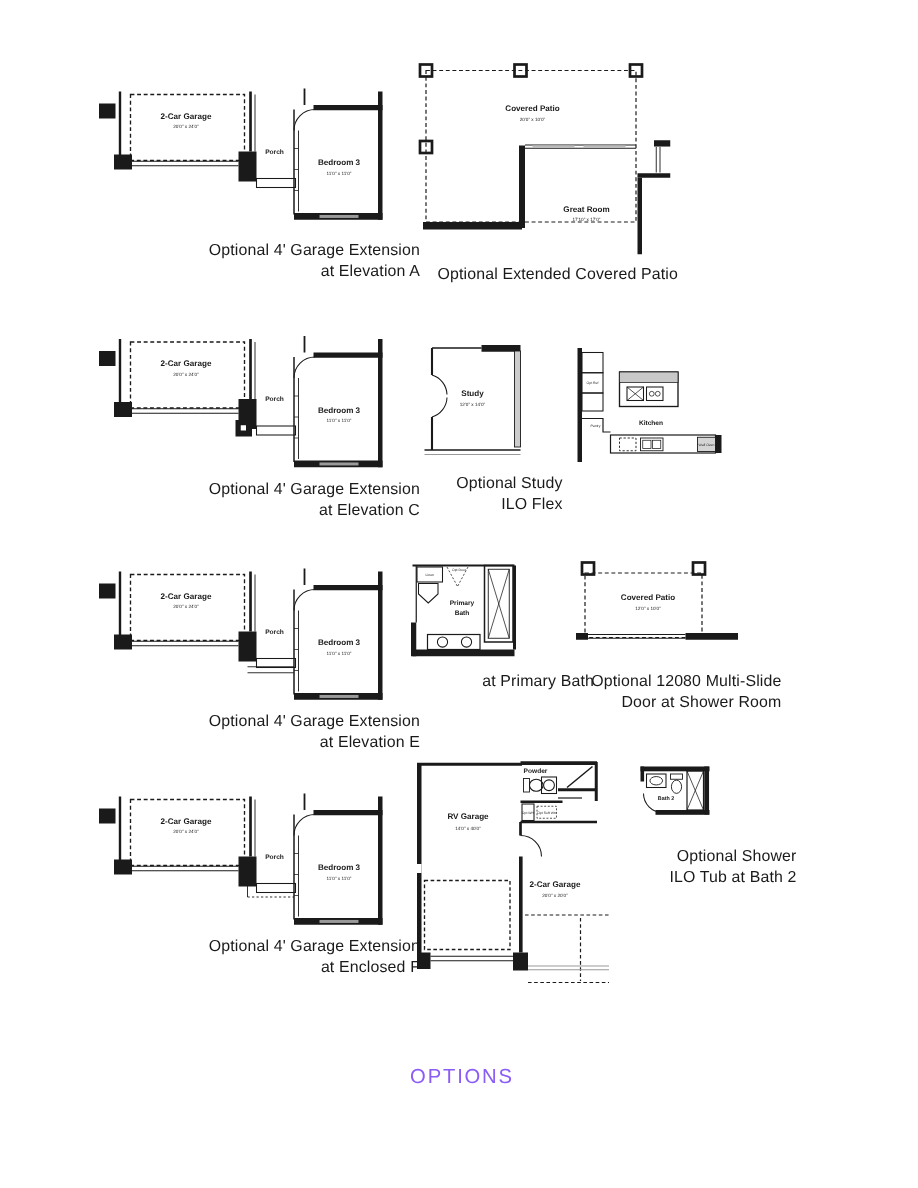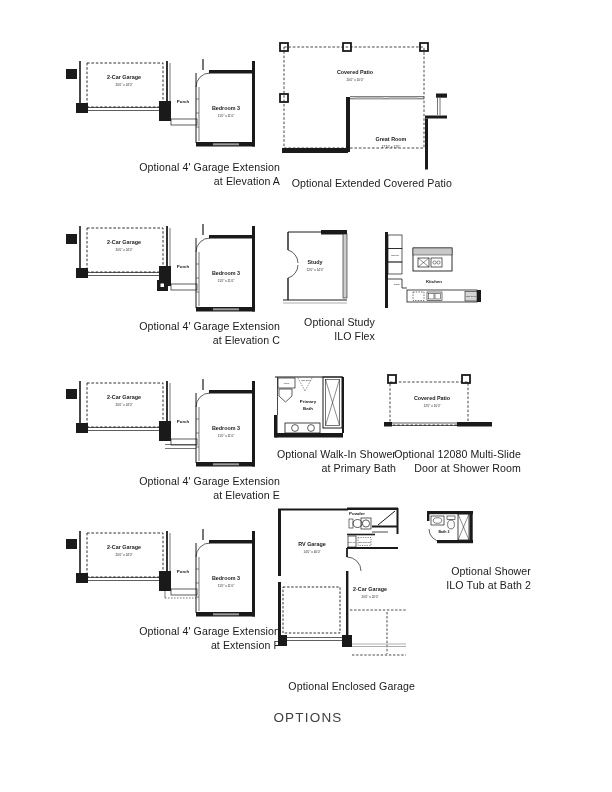--- a/index.html
+++ b/index.html
@@ -1,20 +1,20 @@
 <!DOCTYPE html>
 <html><head>
 <meta charset="utf-8">
 <style>
   html,body{margin:0;padding:0}
   body{width:612px;height:792px;background:#ffffff;font-family:"Liberation Sans",sans-serif;color:#1a1a1a;position:relative;overflow:hidden}
   .sheet{position:absolute;inset:0;background:#fff}
   .plan{position:absolute}
   .caption{position:absolute;text-align:right;font-size:10.6px;line-height:13.5px;letter-spacing:.1px;color:#1a1a1a}
-  .title{position:absolute;font-size:13.5px;letter-spacing:1.2px;text-align:center;color:#404040}
+  .title{position:absolute;font-size:13.5px;letter-spacing:1.2px;text-align:center;color:#8b5cf6}
   svg{display:block}
   text{fill:#1a1a1a;font-family:"Liberation Sans",sans-serif}
   .room{font-size:5.4px;font-weight:bold;text-anchor:middle}
   .room-sm{font-size:4.4px;font-weight:bold;text-anchor:middle}
   .xs-room{font-size:3.6px;font-weight:bold;text-anchor:middle}
   .dims{font-size:3.1px;text-anchor:middle}
   .tiny{font-size:2.3px;text-anchor:middle}
 </style>
 </head>
 <body>
@@ -193,21 +193,20 @@
       <rect x="5" y="67" width="68" height="4.5" fill="#1a1a1a" stroke="none"></rect>
       <rect x="4" y="49" width="3.5" height="22.5" fill="#1a1a1a" stroke="none"></rect>
       <rect x="72" y="11" width="2" height="56" fill="#1a1a1a" stroke="none"></rect>
     </g>
     <text class="tiny" x="16.5" y="18">Linen</text>
     <text class="tiny" x="36" y="14.5">Opt Door</text>
     <text class="room-sm" x="38" y="37">Primary</text>
     <text class="room-sm" x="38" y="44">Bath</text>
   </svg>
   <div class="caption" style="left:236px;top:448px;width:160px">
-    <div>Optional Walk-In Shower</div>
     <div>at Primary Bath</div>
   </div>
 
   <svg class="plan" style="left:384px;top:368px" width="112" height="62" viewBox="0 0 112 62">
     <g stroke="#1a1a1a" fill="none">
       <rect x="4" y="7" width="8" height="8" stroke-width="1.8"></rect>
       <rect x="78" y="7" width="8" height="8" stroke-width="1.8"></rect>
       <rect x="6" y="14" width="78" height="43" stroke-width="0.8" stroke-dasharray="2.6 1.8"></rect>
       <rect x="0" y="54" width="8" height="4.5" fill="#1a1a1a" stroke="none"></rect>
       <rect x="73" y="54" width="35" height="4.5" fill="#1a1a1a" stroke="none"></rect>
@@ -229,21 +228,21 @@
       <line x1="102" y1="71" x2="133" y2="71" stroke-width="0.6" stroke-dasharray="1.5 1.5"></line>
     </g>
     <text class="room" x="61" y="22">2-Car Garage</text>
     <text class="dims" x="61" y="28.5">20'0" x 24'0"</text>
     <text class="room-sm" x="120" y="45.5">Porch</text>
     <text class="room" x="163" y="53">Bedroom 3</text>
     <text class="dims" x="163" y="59.5">11'0" x 11'0"</text>
   </svg>
   <div class="caption" style="left:40px;top:625px;width:240px">
     <div>Optional 4' Garage Extension</div>
-    <div>at Extension F</div>
+    <div>at Enclosed F</div>
   </div>
 
   <svg class="plan" style="left:268px;top:498px" width="140" height="172" viewBox="0 0 140 172">
     <g stroke="#1a1a1a" fill="none">
       <rect x="10" y="11" width="3" height="132" fill="#1a1a1a" stroke="none"></rect>
       <rect x="10" y="78" width="3" height="6" fill="#ffffff" stroke="none"></rect>
       <rect x="10" y="10.5" width="70" height="2" fill="#1a1a1a" stroke="none"></rect>
       <rect x="79" y="9.5" width="51" height="2.5" fill="#1a1a1a" stroke="none"></rect>
       <rect x="128.5" y="10" width="2" height="26" fill="#1a1a1a" stroke="none"></rect>
       <rect x="81" y="21" width="4" height="9" stroke-width="0.6"></rect>
@@ -272,23 +271,20 @@
       <line x1="84" y1="148.5" x2="138" y2="148.5" stroke="#999999" stroke-width="0.8"></line>
     </g>
     <text class="room-sm" x="89" y="17">Powder</text>
     <text class="tiny" x="84" y="44.5">Opt WH</text>
     <text class="tiny" x="96.5" y="44.5">Opt Soft Wtr</text>
     <text class="room" x="44" y="48">RV Garage</text>
     <text class="dims" x="44" y="55">14'0" x 40'0"</text>
     <text class="room" x="102" y="93">2-Car Garage</text>
     <text class="dims" x="102" y="100">20'0" x 20'0"</text>
   </svg>
-  <div class="caption" style="left:255px;top:680px;width:160px">
-    <div>Optional Enclosed Garage</div>
-  </div>
 
   <svg class="plan" style="left:425px;top:503px" width="52" height="46" viewBox="0 0 52 46">
     <g stroke="#1a1a1a" fill="none">
       <rect x="2" y="8" width="46" height="3.2" fill="#1a1a1a" stroke="none"></rect>
       <rect x="44.5" y="8" width="3.2" height="32" fill="#1a1a1a" stroke="none"></rect>
       <rect x="12" y="37" width="36" height="3.2" fill="#1a1a1a" stroke="none"></rect>
       <rect x="2" y="8" width="2.4" height="10" fill="#1a1a1a" stroke="none"></rect>
       <path d="M 4 26 A 12.5 12.5 0 0 0 16.5 38.5" stroke-width="0.7"></path>
       <rect x="6" y="13" width="13" height="9" stroke-width="0.7"></rect>
       <ellipse cx="12.5" cy="17.5" rx="4.2" ry="2.8" stroke-width="0.6"></ellipse>

